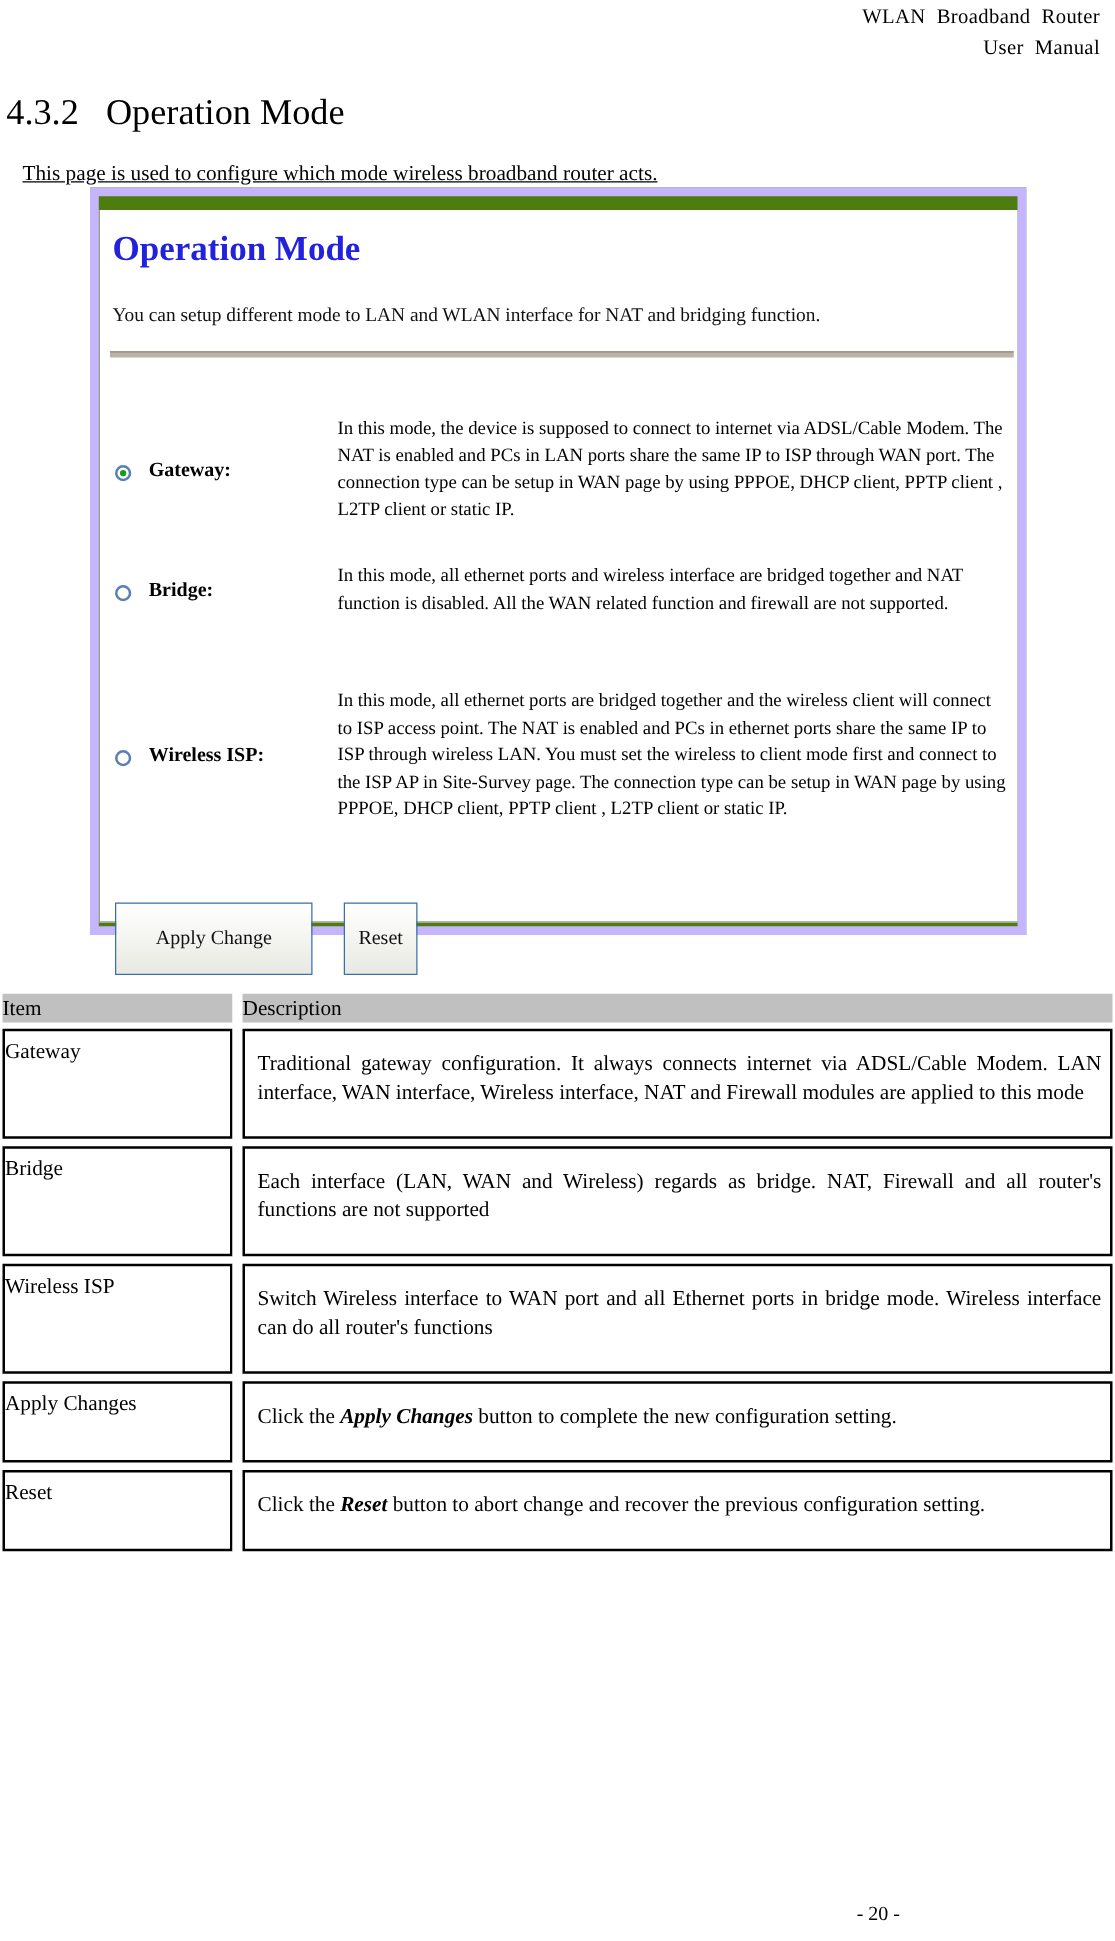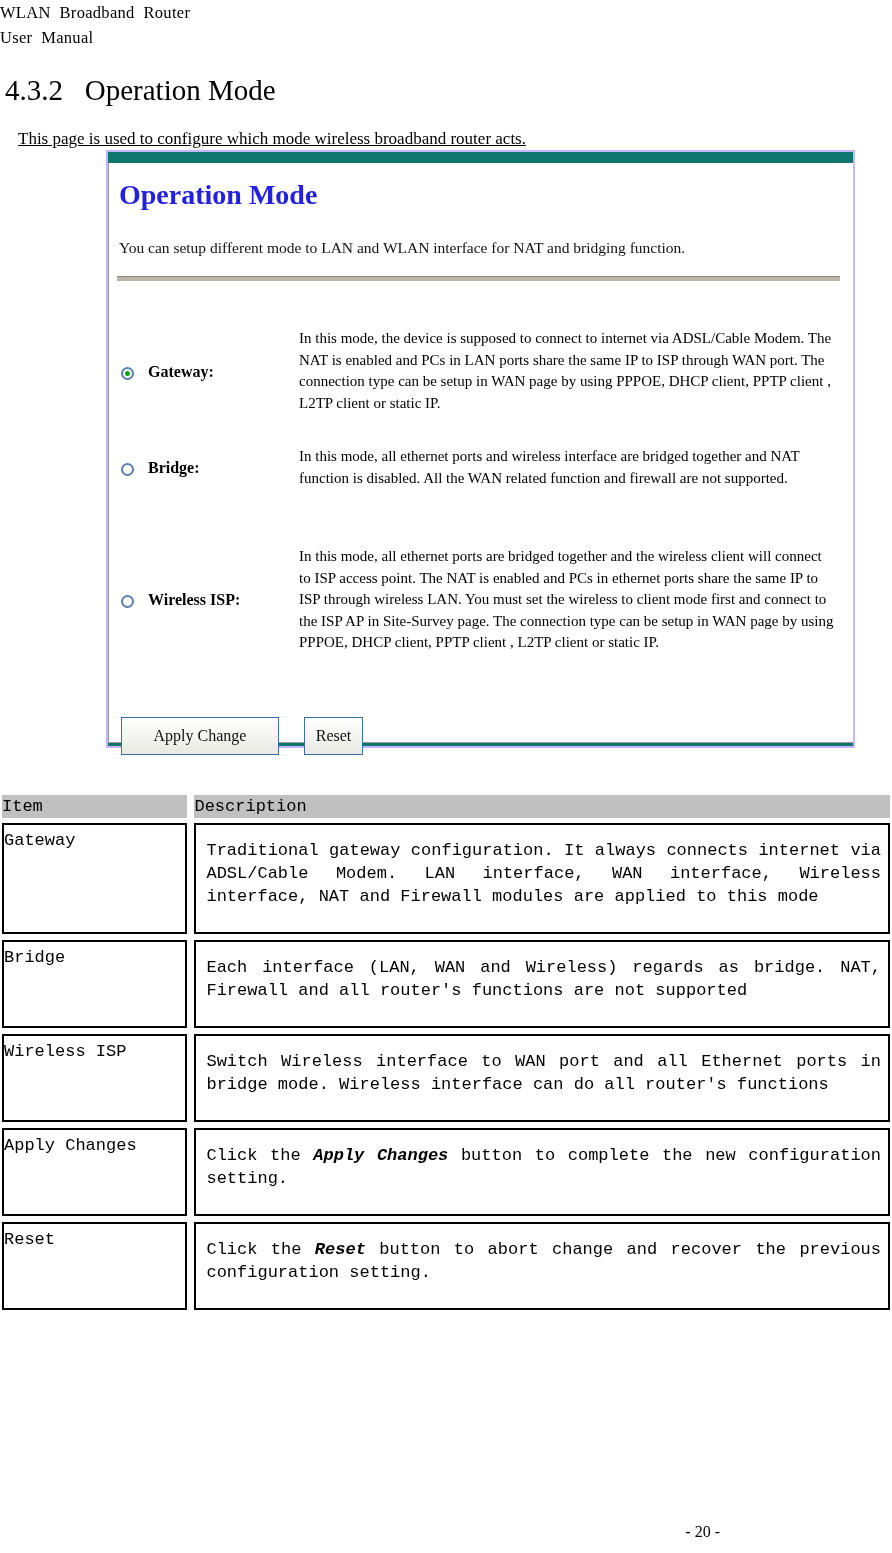--- a/index.html
+++ b/index.html
@@ -15,20 +15,21 @@
     color: #000000;
     overflow: hidden;
   }
 
   
   .page-header {
     position: absolute;
     top: 0px;
     left: 0px;
     width: 880px;
+    text-align: right;
     font-size: 16.5px;
     line-height: 25px;
     letter-spacing: 0.3px;
   }
   .page-header .hdr-line { display: block; white-space: pre; }
 
   
   .section-heading {
     position: absolute;
     top: 75px;
@@ -47,24 +48,23 @@
     text-decoration: underline;
   }
 
   
   .shot {
     position: absolute;
     top: 150px;
     left: 72px;
     width: 749px;
     height: 598px;
-    border: 2px solid #c4b5fd;
+    border: 7px solid #c4b5fd;
     box-sizing: border-box;
-    background: #0f766e;
-    margin-left: 34px;
+    background: #4d7c0f;
   }
   .shot-inner {
     position: absolute;
     top: 11px;
     left: 0px;
     right: 0px;
     bottom: 3px;
     border: 1px solid #9a9a9a;
     border-top: none;
     border-right: none;
@@ -158,42 +158,42 @@
     left: 12px;
     top: 554px;
   }
   .btn {
     display: inline-block;
     border: 1px solid #3a6ea5;
     background: linear-gradient(#ffffff, #e9e9e2);
     font-family: "Liberation Serif", "DejaVu Serif", serif;
     font-size: 16px;
     line-height: 20px;
-    padding: 8px 0px;
+    padding: 18px 0px;
     text-align: center;
     color: #111111;
     box-sizing: border-box;
   }
   .btn-apply { width: 158px; }
   .btn-reset { width: 59px; margin-left: 21px; }
 
   
   .desc-table {
     position: absolute;
     top: 795px;
     left: 2px;
     width: 888px;
     border-collapse: separate;
     border-spacing: 0;
   }
   .desc-table td {
     vertical-align: top;
     font-size: 17px;
     line-height: 23px;
-    font-family: Liberation Mono, monospace;
+    font-family: Liberation Serif, serif;
     padding: 0;
     margin-top: 48px;
   }
   .col-item   { width: 186px; }
   .col-desc   { width: 702px; }
 
   .hdr-cell {
     background: #c0c0c0;
     border: 0;
     padding: 3px 6px 4px 8px;

